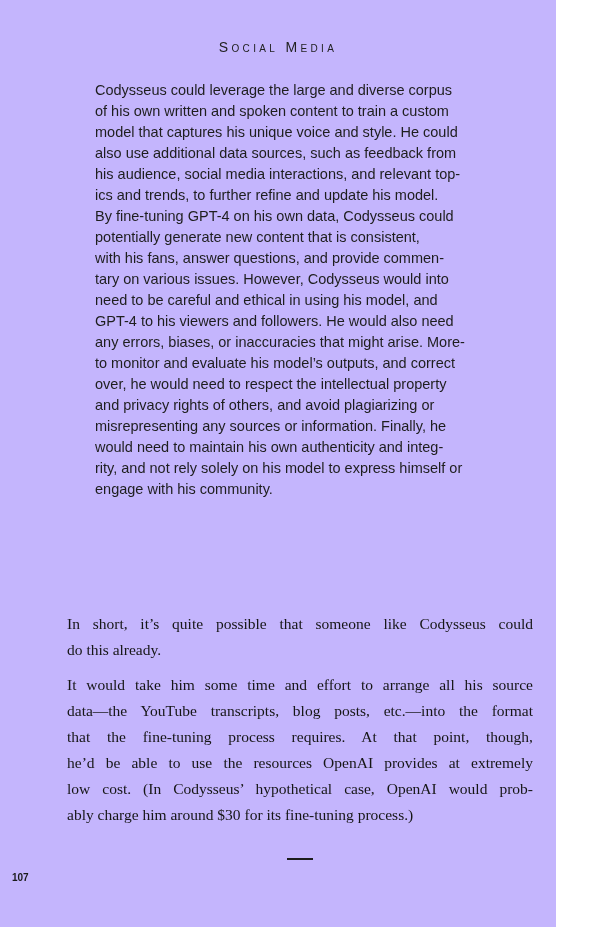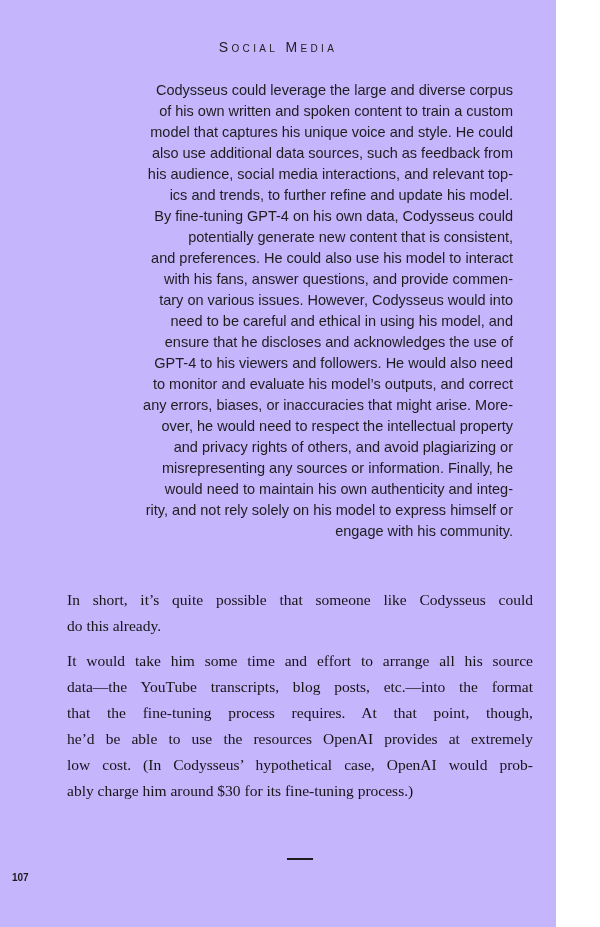--- a/index.html
+++ b/index.html
@@ -35,30 +35,30 @@
     left: 95px;
     width: 418px;
     font-family: "Liberation Sans", "DejaVu Sans", sans-serif;
     font-size: 14.5px;
     line-height: 21px;
     color: #1e1e1e;
     font-weight: 400;
   }
   .blockquote .line {
     white-space: nowrap;
-    text-align: right;
   }
   .body-paragraph {
     position: absolute;
     left: 67px;
     width: 466px;
     font-family: "Liberation Serif", "DejaVu Serif", serif;
     font-size: 15.5px;
     line-height: 26px;
     color: #161616;
+    margin-top: 24px;
   }
   .body-paragraph .line {
     text-align: justify;
     text-align-last: justify;
   }
   .body-paragraph .line:last-child {
     text-align-last: left;
   }
   .para-1 { top: 587px; }
   .para-2 { top: 648px; }
@@ -91,28 +91,26 @@
 
   <div class="blockquote">
       <div class="line">Codysseus could leverage the large and diverse corpus</div>
       <div class="line">of his own written and spoken content to train a custom</div>
       <div class="line">model that captures his unique voice and style. He could</div>
       <div class="line">also use additional data sources, such as feedback from</div>
       <div class="line">his audience, social media interactions, and relevant top-</div>
       <div class="line">ics and trends, to further refine and update his model.</div>
       <div class="line">By fine-tuning GPT-4 on his own data, Codysseus could</div>
       <div class="line">potentially generate new content that is consistent,</div>
-      <div class="line">and preferences. He could also use his model to interact</div>
       <div class="line">with his fans, answer questions, and provide commen-</div>
       <div class="line">tary on various issues. However, Codysseus would into</div>
       <div class="line">need to be careful and ethical in using his model, and</div>
-      <div class="line">ensure that he discloses and acknowledges the use of</div>
       <div class="line">GPT-4 to his viewers and followers. He would also need</div>
+      <div class="line">any errors, biases, or inaccuracies that might arise. More-</div>
       <div class="line">to monitor and evaluate his model’s outputs, and correct</div>
-      <div class="line">any errors, biases, or inaccuracies that might arise. More-</div>
       <div class="line">over, he would need to respect the intellectual property</div>
       <div class="line">and privacy rights of others, and avoid plagiarizing or</div>
       <div class="line">misrepresenting any sources or information. Finally, he</div>
       <div class="line">would need to maintain his own authenticity and integ-</div>
       <div class="line">rity, and not rely solely on his model to express himself or</div>
       <div class="line">engage with his community.</div>
     </div>
 
   <div class="body-paragraph para-1">
       <div class="line">In short, it’s quite possible that someone like Codysseus could</div>

